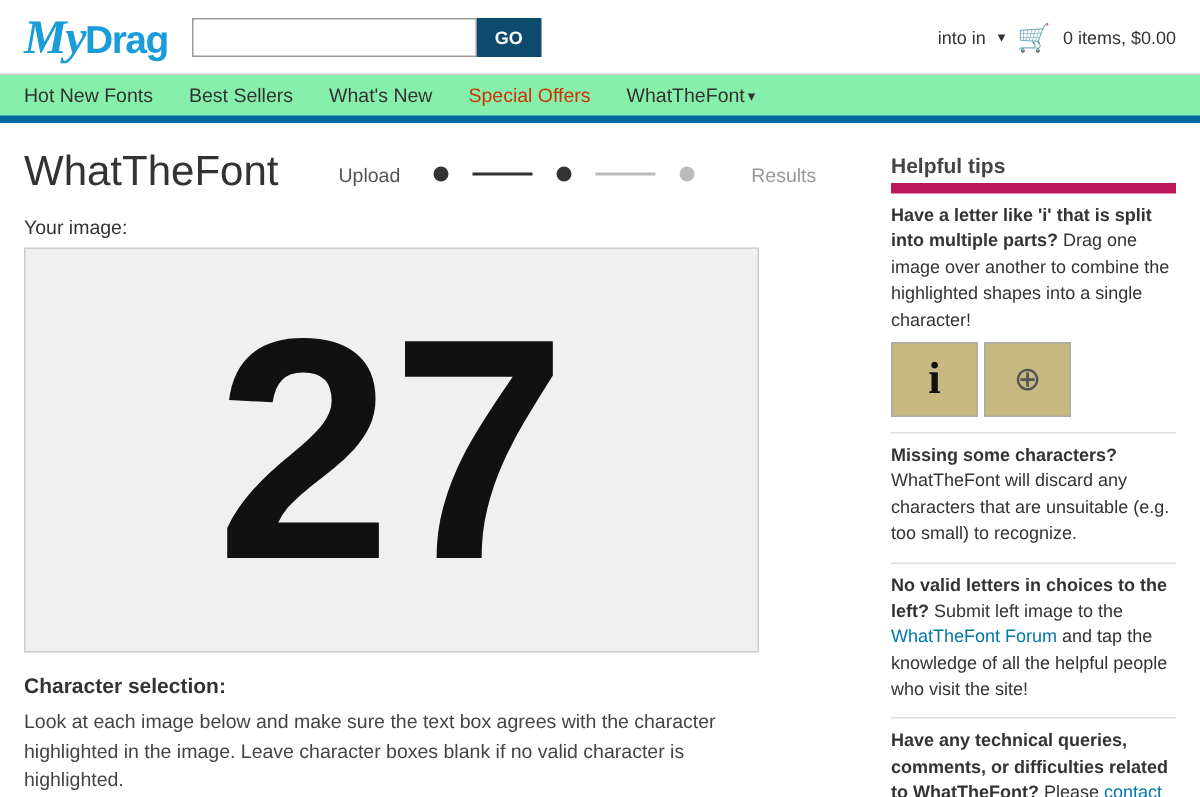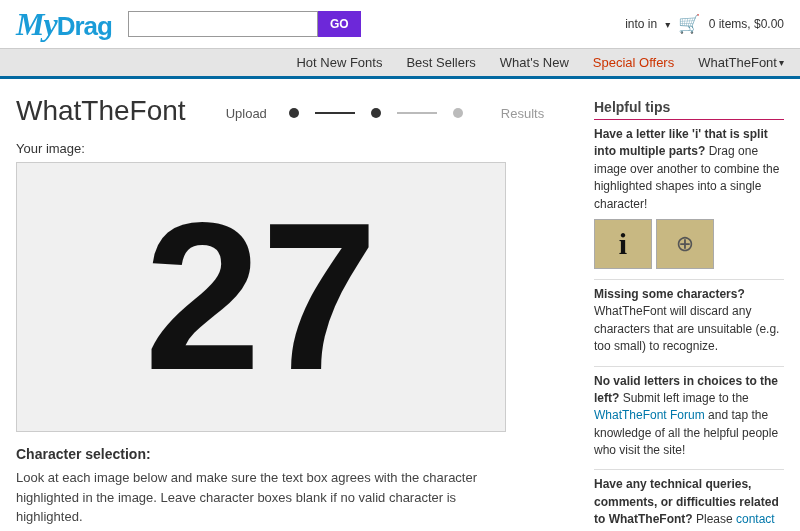--- a/index.html
+++ b/index.html
@@ -65,26 +65,25 @@
       font-size: 12px;
       color: #555;
     }
     .header-right a {
       color: #0077aa;
       text-decoration: none;
     }
 
     
     .nav {
-      background: #e5e5e5;
-      border-bottom: 3px solid #0369a1;
+      background: #86efac;
+      border-bottom: 5px solid #0369a1;
       padding: 6px 16px;
       display: flex;
       gap: 24px;
-      justify-content: flex-end;
     }
     .nav a {
       color: #333;
       text-decoration: none;
       font-size: 13px;
     }
 
     
     .main-content {
       display: flex;
@@ -122,21 +121,21 @@
 </head>
 <body>
 
 <div class="header">
   <div class="header-left">
     <div class="logo">
       <span style="font-style:italic; font-family: Georgia, 'Times New Roman', serif; font-size:32px; color:#1a9cd8; letter-spacing:-1px;">My</span><span style="font-family: Arial, sans-serif; font-size:26px; font-style:normal; color:#1a9cd8; font-weight:bold; letter-spacing:-1px;">Drag</span>
     </div>
     <div class="search-bar">
       <input type="text" style="width: 190px; height: 26px; border: 1px solid rgb(153, 153, 153); padding: 0px 6px; font-size: 12px; outline: none;" placeholder="">
-      <button style="height:26px; padding:0 12px; background:#6d28d9; color:#fff; border:none; font-size:12px; font-weight:bold; cursor:pointer;">GO</button>
+      <button style="height:26px; padding:0 12px; background:#0c4a6e; color:#fff; border:none; font-size:12px; font-weight:bold; cursor:pointer;">GO</button>
     </div>
   </div>
   <div class="header-right">
     <a href="#" style="color:#333; font-size:12px; text-decoration:none;">into in</a>
     <span style="font-size:10px; color:#333;">▾</span>
     <span style="font-size:18px; color:#333; cursor:pointer;">🛒</span>
     <span style="font-size:12px; color:#333;">0 items, $0.00</span>
   </div>
 </div>
 
@@ -177,21 +176,21 @@
       <span style="font-size:210px; font-weight:900; color:#111; line-height:1; font-family:'Arial Black', Arial, sans-serif;">27</span>
     </div>
 
     <div style="font-size:14px; font-weight:bold; color:#333; margin-bottom:6px;">Character selection:</div>
     <div style="font-size:13px; color:#444; line-height:1.5; max-width:490px; margin-bottom:12px;">Look at each image below and make sure the text box agrees with the character highlighted in the image. Leave character boxes blank if no valid character is highlighted.</div>
 
   </div>
 
   <div class="right-panel" style="width:190px; flex-shrink:0; padding-top:4px;">
 
-    <div style="font-size:14px; font-weight:bold; color:#444; margin-bottom:6px; border-bottom:1px solid #be185d; padding-bottom:4px;">Helpful tips</div>
+    <div style="font-size:14px; font-weight:bold; color:#444; margin-bottom:6px; border-bottom:7px solid #be185d; padding-bottom:4px;">Helpful tips</div>
 
     <div style="margin-bottom:10px; font-size:12px; color:#333; line-height:1.45;">
       <strong>Have a letter like 'i' that is split into multiple parts?</strong>
       <span> Drag one image over another to combine the highlighted shapes into a single character!</span>
       
       <div style="display:flex; gap:4px; margin:6px 0;">
         <div style="width:58px; height:50px; background:#c8b882; border:1px solid #aaa; display:flex; align-items:center; justify-content:center; overflow:hidden;">
           <span style="font-size:30px; font-weight:bold; color:#111; font-family:Georgia,serif;">i</span>
         </div>
         <div style="width:58px; height:50px; background:#c8b882; border:1px solid #aaa; display:flex; align-items:center; justify-content:center; overflow:hidden;">

